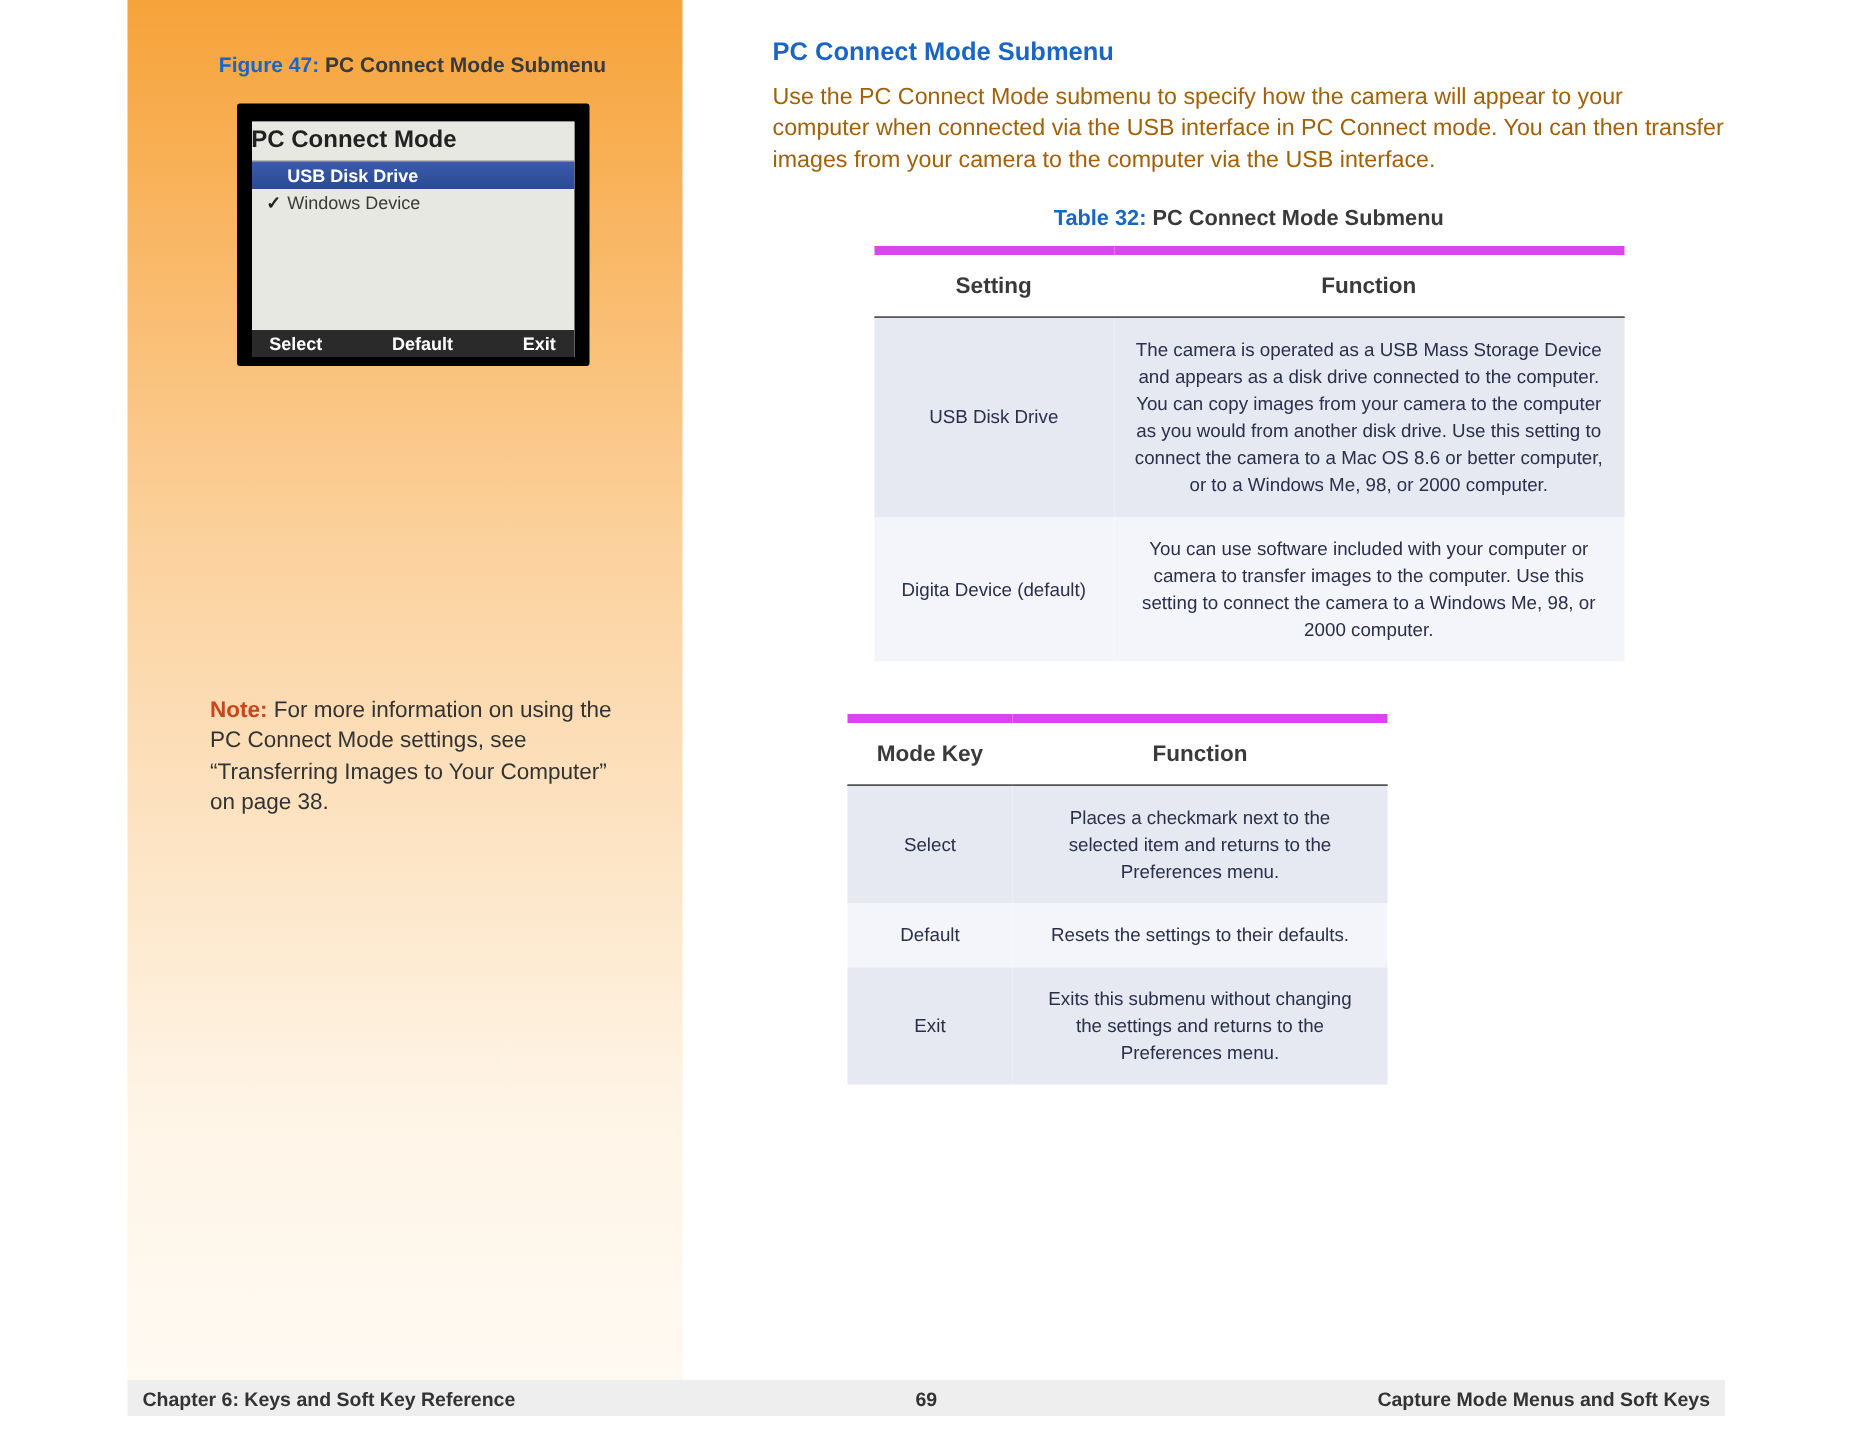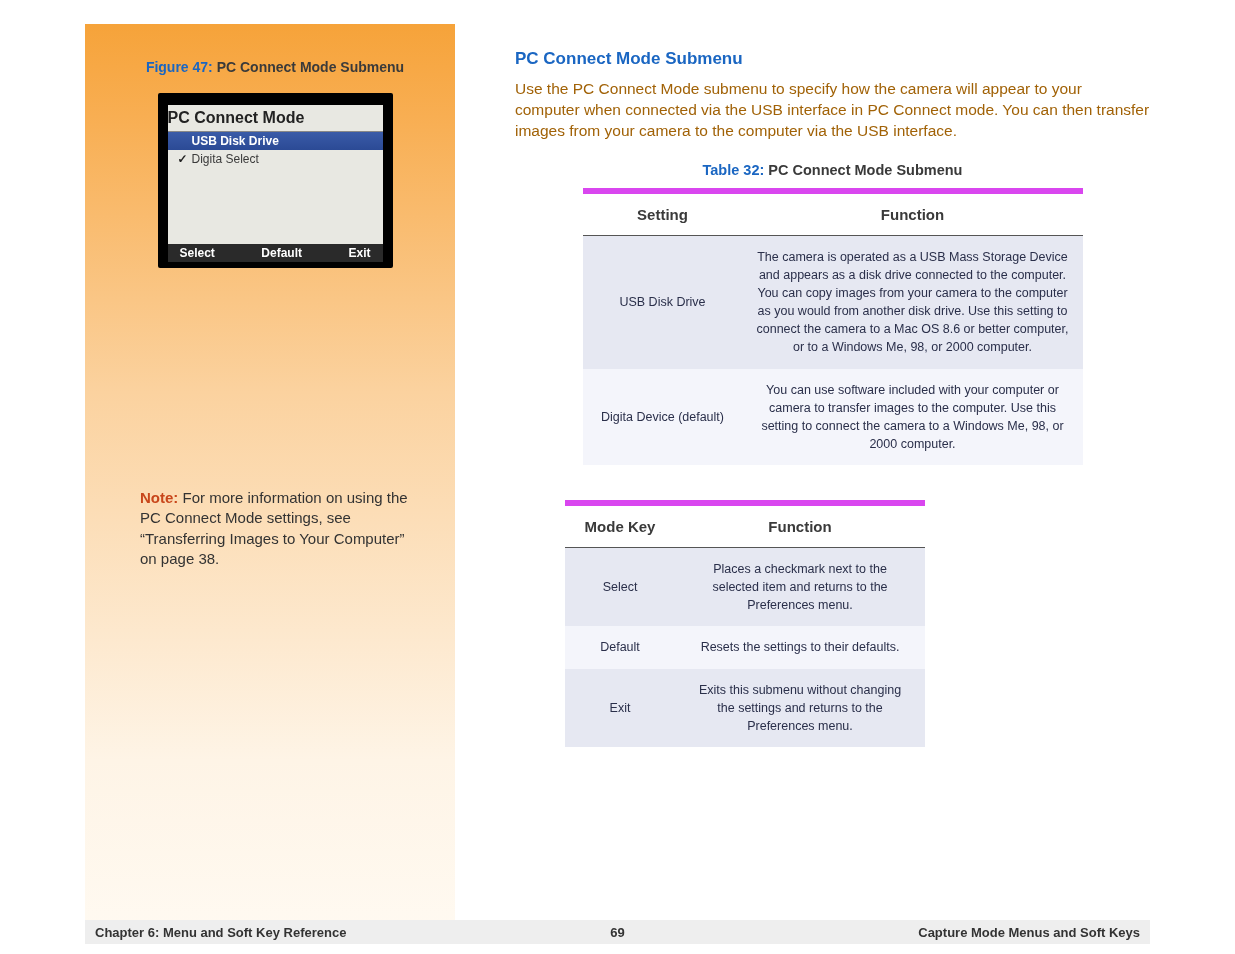--- a/index.html
+++ b/index.html
@@ -11,21 +11,20 @@
     height: 954px;
     position: relative;
   }
   .page {
     position: absolute;
     left: 85px;
     top: 0;
     width: 1065px;
     height: 920px;
     display: flex;
-    margin-top: 24px;
   }
   
   .sidebar {
     width: 370px;
     height: 100%;
     background: linear-gradient(to bottom, #f6a33a 0%, #f8ae52 10%, #fbd29f 40%, #fef4e6 80%, #fffaf2 100%);
     padding: 35px 45px 20px 55px;
   }
   .figure-caption {
     text-align: center;
@@ -184,21 +183,21 @@
 
     <div class="camera-frame">
       <div class="camera-screen">
         <div class="camera-title">PC Connect Mode</div>
         <div class="camera-row sel">
           <span class="check">✓</span>
           <span>USB Disk Drive</span>
         </div>
         <div class="camera-row">
           <span class="check">✓</span>
-          <span>Digita Select</span>
+          <span>Windows Device</span>
         </div>
         <div class="softkey-bar">
           <span>Select</span>
           <span>Default</span>
           <span>Exit</span>
         </div>
       </div>
     </div>
 
     <div class="note-block">
@@ -253,16 +252,16 @@
         <tr>
           <td>Exit</td>
           <td>Exits this submenu without changing the settings and returns to the Preferences menu.</td>
         </tr>
       </tbody>
     </table>
   </div>
 </div>
 
 <div class="footer">
-  <span>Chapter 6: Menu and Soft Key Reference</span>
+  <span>Chapter 6: Keys and Soft Key Reference</span>
   <span class="center">69</span>
   <span>Capture Mode Menus and Soft Keys</span>
 </div>
 
 </body></html>

